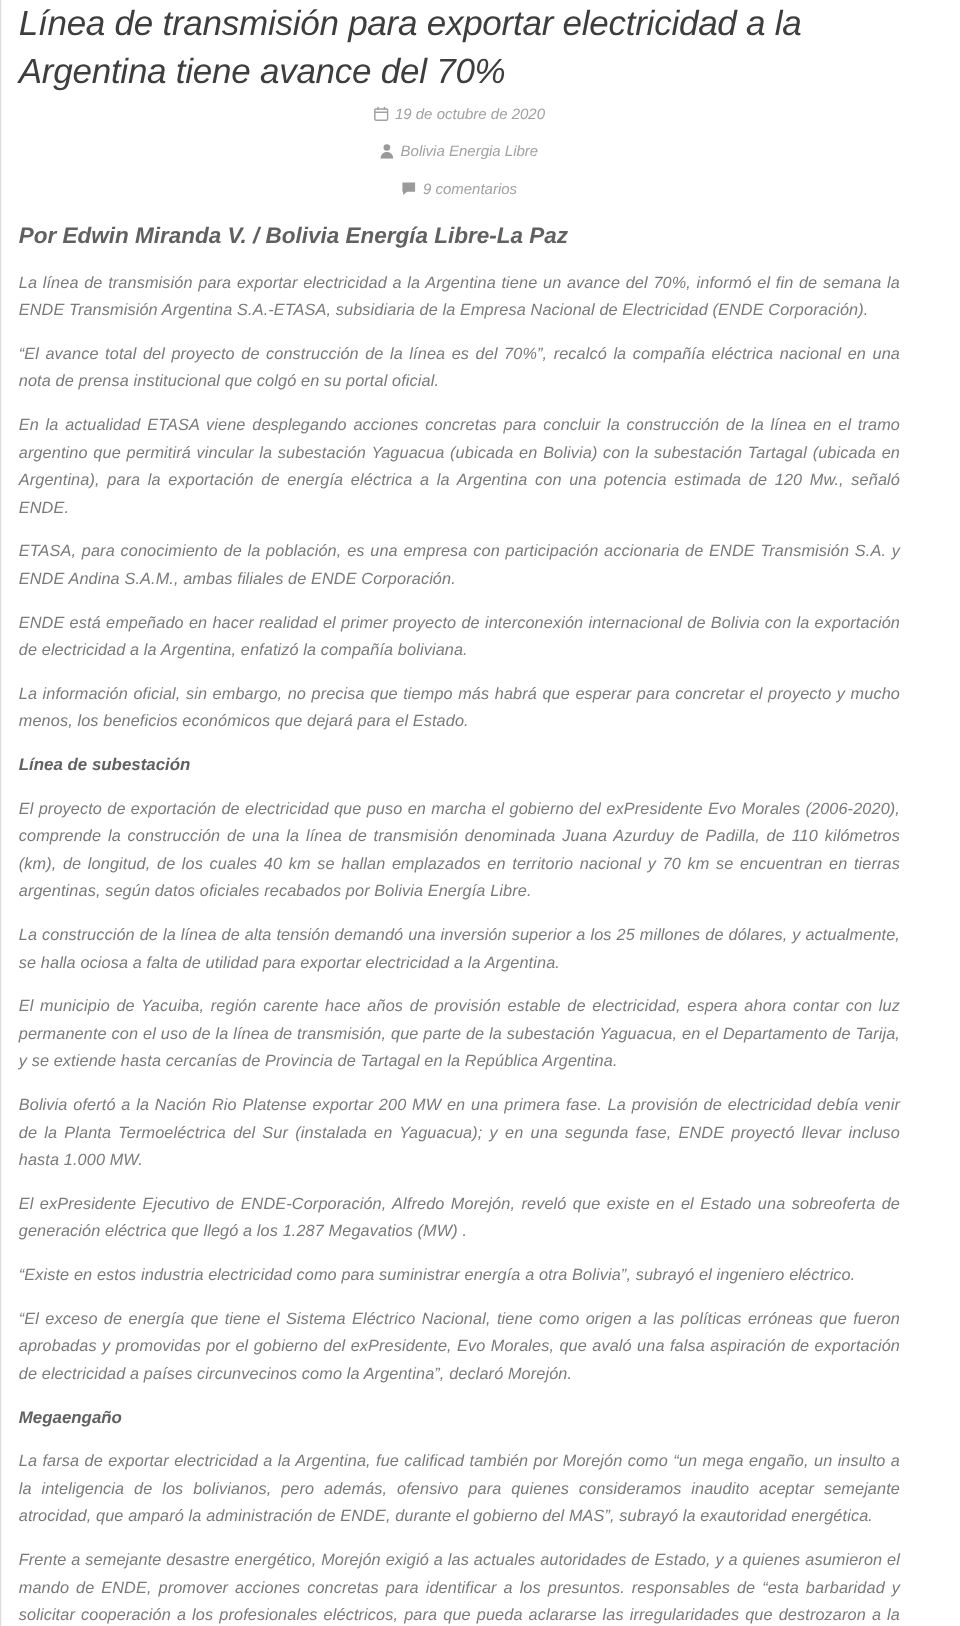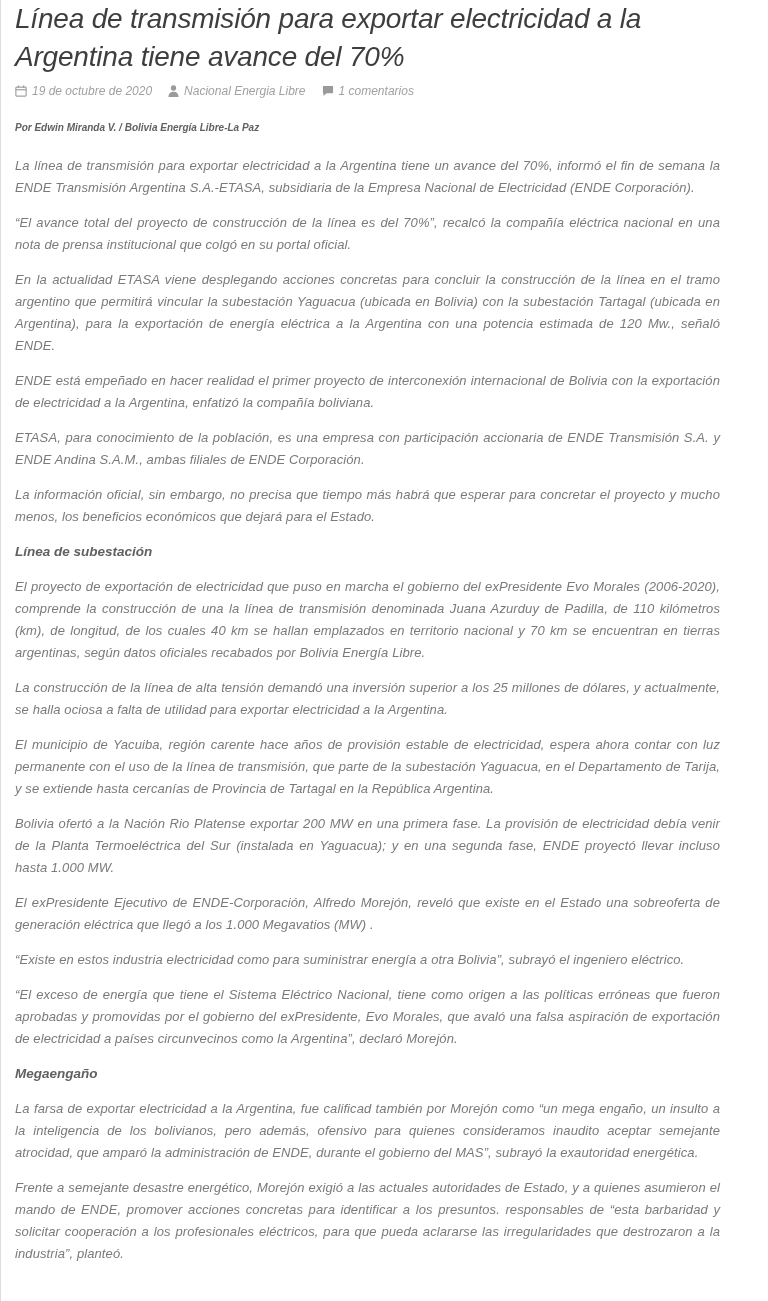--- a/index.html
+++ b/index.html
@@ -35,32 +35,33 @@
     letter-spacing:-0.2px;
     margin:0 0 8px 0;
   }
   .post-meta{
     display:flex;
     align-items:center;
     gap:16px;
     font-size:12px;
     color:var(--c-meta);
     margin:0 0 20px 0;
+    flex-direction:column;
   }
   .meta-item{
     display:inline-flex;
     align-items:center;
     gap:5px;
     color:var(--c-meta);
     text-decoration:none;
     cursor:pointer;
   }
   .meta-item svg{display:block;}
   .byline{
-    font-size:10px;
+    font-size:18px;
     font-weight:bold;
     color:var(--c-strong);
     margin:14px 0 17px 0;
     line-height:20px;
   }
   .article-body p{
     font-size:13px;
     line-height:22px;
     color:var(--c-body);
     text-align:justify;
@@ -96,49 +97,49 @@
       <span>19 de octubre de 2020</span>
     </span>
 
     <span class="meta-item">
       <span>
         <svg width="11" height="12" viewBox="0 0 12 13" fill="#9a9a9a">
           <circle cx="6" cy="3.2" r="2.9"></circle>
           <path d="M0.5 13 C0.5 9.2 3 7.2 6 7.2 C9 7.2 11.5 9.2 11.5 13 Z"></path>
         </svg>
       </span>
-      <span>Nacional Energia Libre</span>
+      <span>Bolivia Energia Libre</span>
     </span>
 
     <span class="meta-item">
       <span>
         <svg width="12" height="12" viewBox="0 0 13 13" fill="#9a9a9a">
           <path d="M1 1 h11 v8 h-7 l-3.4 3 v-3 h-0.6 Z"></path>
         </svg>
       </span>
-      <span>1 comentarios</span>
+      <span>9 comentarios</span>
     </span>
 
   </div>
 
   <p class="byline">Por Edwin Miranda V. / Bolivia Energía Libre-La Paz</p>
 
   <div class="article-body">
       <p>La línea de transmisión para exportar electricidad a la Argentina tiene un avance del 70%, informó el fin de semana la ENDE Transmisión Argentina S.A.-ETASA, subsidiaria de la Empresa Nacional de Electricidad (ENDE Corporación).</p>
       <p>“El avance total del proyecto de construcción de la línea es del 70%”, recalcó la compañía eléctrica nacional en una nota de prensa institucional que colgó en su portal oficial.</p>
       <p>En la actualidad ETASA viene desplegando acciones concretas para concluir la construcción de la línea en el tramo argentino que permitirá  vincular la subestación Yaguacua (ubicada en Bolivia) con la subestación Tartagal (ubicada en Argentina), para la exportación de energía eléctrica a la Argentina con una potencia estimada de 120 Mw., señaló ENDE.</p>
+      <p>ETASA, para conocimiento de la población, es una empresa con participación accionaria de ENDE Transmisión S.A. y ENDE Andina S.A.M., ambas filiales de ENDE Corporación.</p>
       <p>ENDE está empeñado en hacer realidad el primer proyecto de interconexión internacional de Bolivia con la exportación de electricidad a la Argentina, enfatizó la compañía boliviana.</p>
-      <p>ETASA, para conocimiento de la población, es una empresa con participación accionaria de ENDE Transmisión S.A. y ENDE Andina S.A.M., ambas filiales de ENDE Corporación.</p>
       <p>La información oficial, sin embargo, no precisa que tiempo más habrá que esperar para concretar el proyecto y mucho menos, los beneficios económicos que dejará para el Estado.</p>
       <h3>Línea de subestación</h3>
       <p>El proyecto de exportación de electricidad que puso en marcha el gobierno del exPresidente Evo Morales (2006-2020), comprende la construcción de una la línea de transmisión denominada Juana Azurduy de Padilla, de 110 kilómetros (km), de longitud, de los cuales 40 km se hallan emplazados en territorio nacional y 70 km se encuentran en tierras argentinas, según datos oficiales recabados por Bolivia Energía Libre.</p>
       <p>La construcción de la línea de alta tensión demandó una inversión superior a los 25 millones de dólares, y actualmente, se halla ociosa a falta de utilidad para exportar electricidad a la Argentina.</p>
       <p>El municipio de Yacuiba, región carente hace años de provisión estable de electricidad, espera ahora contar con luz permanente con el uso de la línea de transmisión, que parte de la subestación Yaguacua, en el Departamento de Tarija, y se extiende hasta cercanías de Provincia de Tartagal en la República Argentina.</p>
       <p>Bolivia ofertó a la Nación Rio Platense exportar 200 MW en una primera fase. La provisión de electricidad debía venir de la Planta Termoeléctrica del Sur (instalada en Yaguacua); y en una segunda fase, ENDE proyectó llevar incluso hasta 1.000 MW.</p>
-      <p>El exPresidente Ejecutivo de ENDE-Corporación, Alfredo Morejón, reveló que existe en el Estado una sobreoferta de generación eléctrica que llegó a los 1.000 Megavatios (MW) .</p>
+      <p>El exPresidente Ejecutivo de ENDE-Corporación, Alfredo Morejón, reveló que existe en el Estado una sobreoferta de generación eléctrica que llegó a los 1.287 Megavatios (MW) .</p>
       <p>“Existe en estos industria electricidad como para suministrar energía a otra Bolivia”, subrayó el ingeniero eléctrico.</p>
       <p>“El exceso de energía que tiene el Sistema Eléctrico Nacional, tiene como origen a las políticas erróneas que fueron aprobadas y promovidas por el gobierno del exPresidente, Evo Morales, que avaló una falsa aspiración de exportación de electricidad a países circunvecinos como la Argentina”, declaró Morejón.</p>
       <h3>Megaengaño</h3>
       <p>La farsa de exportar electricidad a la Argentina, fue calificad también por Morejón como “un mega engaño, un insulto a la inteligencia de los bolivianos, pero además, ofensivo para quienes consideramos inaudito aceptar semejante atrocidad, que amparó la administración de ENDE, durante el gobierno del MAS”, subrayó la exautoridad energética.</p>
       <p>Frente a semejante desastre energético, Morejón exigió a las actuales autoridades de Estado, y a quienes asumieron el mando de ENDE, promover acciones concretas para identificar a los presuntos. responsables de “esta barbaridad y solicitar cooperación a los profesionales eléctricos, para que pueda aclararse las irregularidades que destrozaron a la industria”, planteó.</p>
     </div>
 
 </div>
 
 </body></html>

